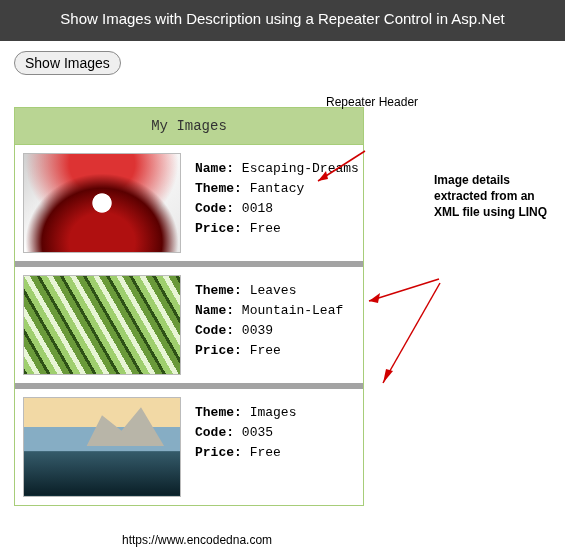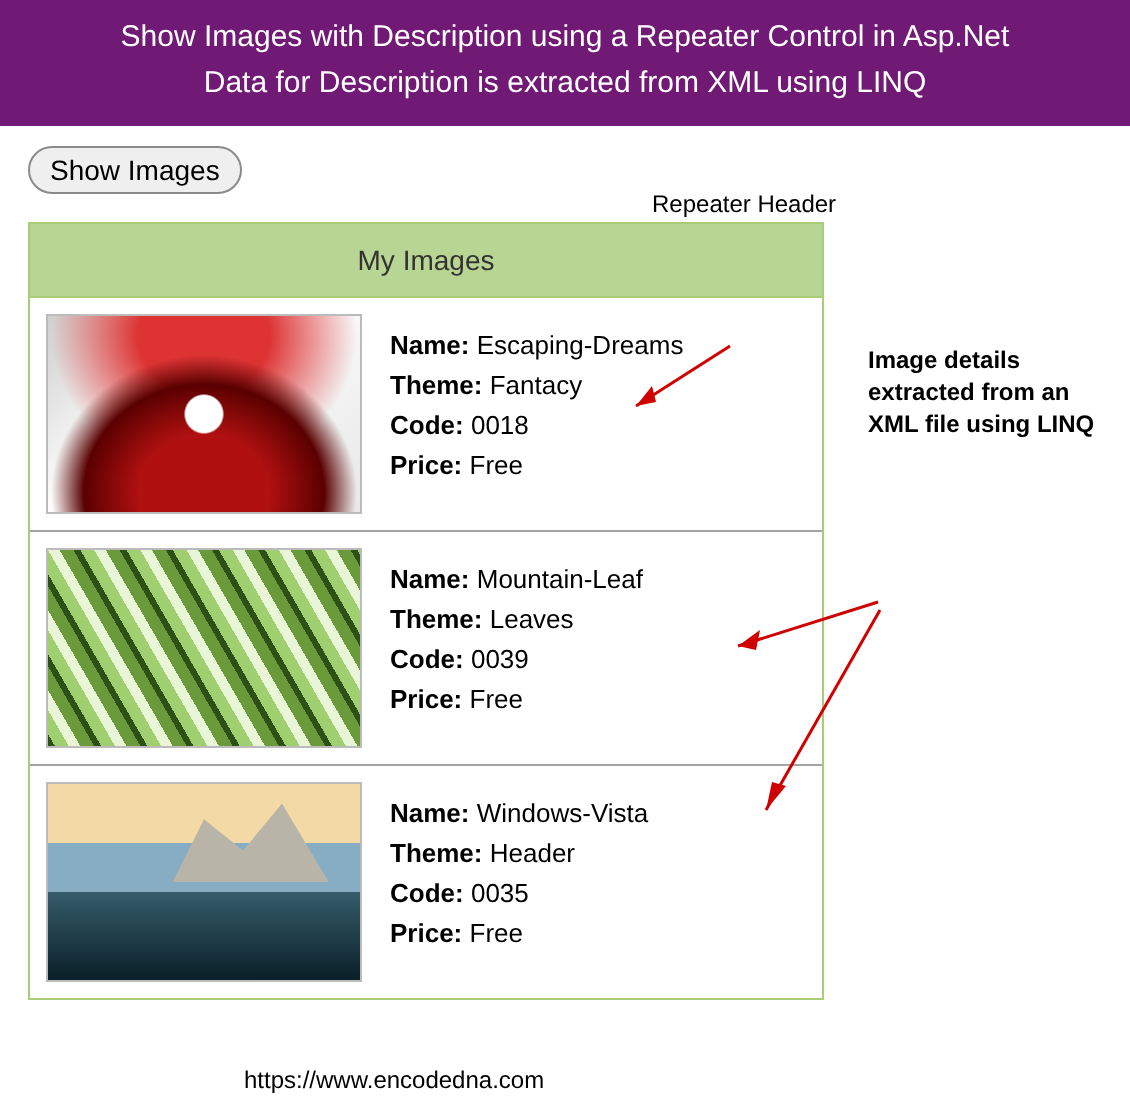--- a/index.html
+++ b/index.html
@@ -6,58 +6,59 @@
   body {
     margin: 0;
     padding: 0;
     width: 565px;
     height: 549px;
     font-family: Verdana, Geneva, sans-serif;
     background: #fff;
     position: relative;
   }
   .banner {
-    background: #701a75;
+    background: #404040;
     color: #fff;
     text-align: center;
     padding: 8px 10px 10px;
     font-size: 15px;
     line-height: 1.5;
   }
   .content {
     padding: 10px 14px 0 14px;
     position: relative;
   }
   .btn {
     font-family: Verdana, Geneva, sans-serif;
     font-size: 14px;
     padding: 3px 10px;
     background: #efefef;
     border: 1px solid #8a8a8a;
     border-radius: 12px;
     cursor: pointer;
   }
   .repeater {
-    margin-top: 14px;
-    width: 398px;
+    margin-top: 32px;
+    width: 350px;
     border: 1px solid #a7cd79;
     position: relative;
+    font-family: Liberation Mono, monospace;
   }
   .repeater-header {
     background: #b9d593;
     color: #333;
     text-align: center;
     font-size: 14px;
     padding: 10px 0;
     border-bottom: 1px solid #a7cd79;
   }
   .row {
     display: flex;
     padding: 8px;
-    border-bottom: 1px solid #a3a3a3;
+    border-bottom: 6px solid #a3a3a3;
     gap: 14px;
     align-items: flex-start;
     min-height: 110px;
   }
   .row:last-child { border-bottom: none; }
   .thumb {
     width: 158px;
     height: 100px;
     border: 1px solid #bbb;
     flex-shrink: 0;
@@ -121,21 +122,20 @@
     width: 100%; height: 45%;
     background: linear-gradient(to bottom, #3a6171, #0a1e26);
     opacity: 0.9;
   }
 </style>
 </head>
 <body>
 
 <div class="banner">
   <div>Show Images with Description using a Repeater Control in Asp.Net</div>
-  <div>Data for Description is extracted from XML using LINQ</div>
 </div>
 
 <div class="content">
 
   <button class="btn">
     <span>Show Images</span>
   </button>
 
   <div class="repeater">
     <div class="repeater-header">My Images</div>
@@ -146,32 +146,31 @@
         <div class="line"><b>Name:</b> <span>Escaping-Dreams</span></div>
         <div class="line"><b>Theme:</b> <span>Fantacy</span></div>
         <div class="line"><b>Code:</b> <span>0018</span></div>
         <div class="line"><b>Price:</b> <span>Free</span></div>
       </div>
     </div>
 
     <div class="row">
       <div class="thumb art2"></div>
       <div class="details">
+        <div class="line"><b>Theme:</b> <span>Leaves</span></div>
         <div class="line"><b>Name:</b> <span>Mountain-Leaf</span></div>
-        <div class="line"><b>Theme:</b> <span>Leaves</span></div>
         <div class="line"><b>Code:</b> <span>0039</span></div>
         <div class="line"><b>Price:</b> <span>Free</span></div>
       </div>
     </div>
 
     <div class="row">
       <div class="thumb art3"></div>
       <div class="details">
-        <div class="line"><b>Name:</b> <span>Windows-Vista</span></div>
-        <div class="line"><b>Theme:</b> <span>Header</span></div>
+        <div class="line"><b>Theme:</b> <span>Images</span></div>
         <div class="line"><b>Code:</b> <span>0035</span></div>
         <div class="line"><b>Price:</b> <span>Free</span></div>
       </div>
     </div>
 
   </div>
 
   
   <svg class="arrow" style="top:108px;left:310px" width="60" height="40">
     <line x1="55" y1="2" x2="8" y2="32" stroke="#d00000" stroke-width="1.5"></line>

